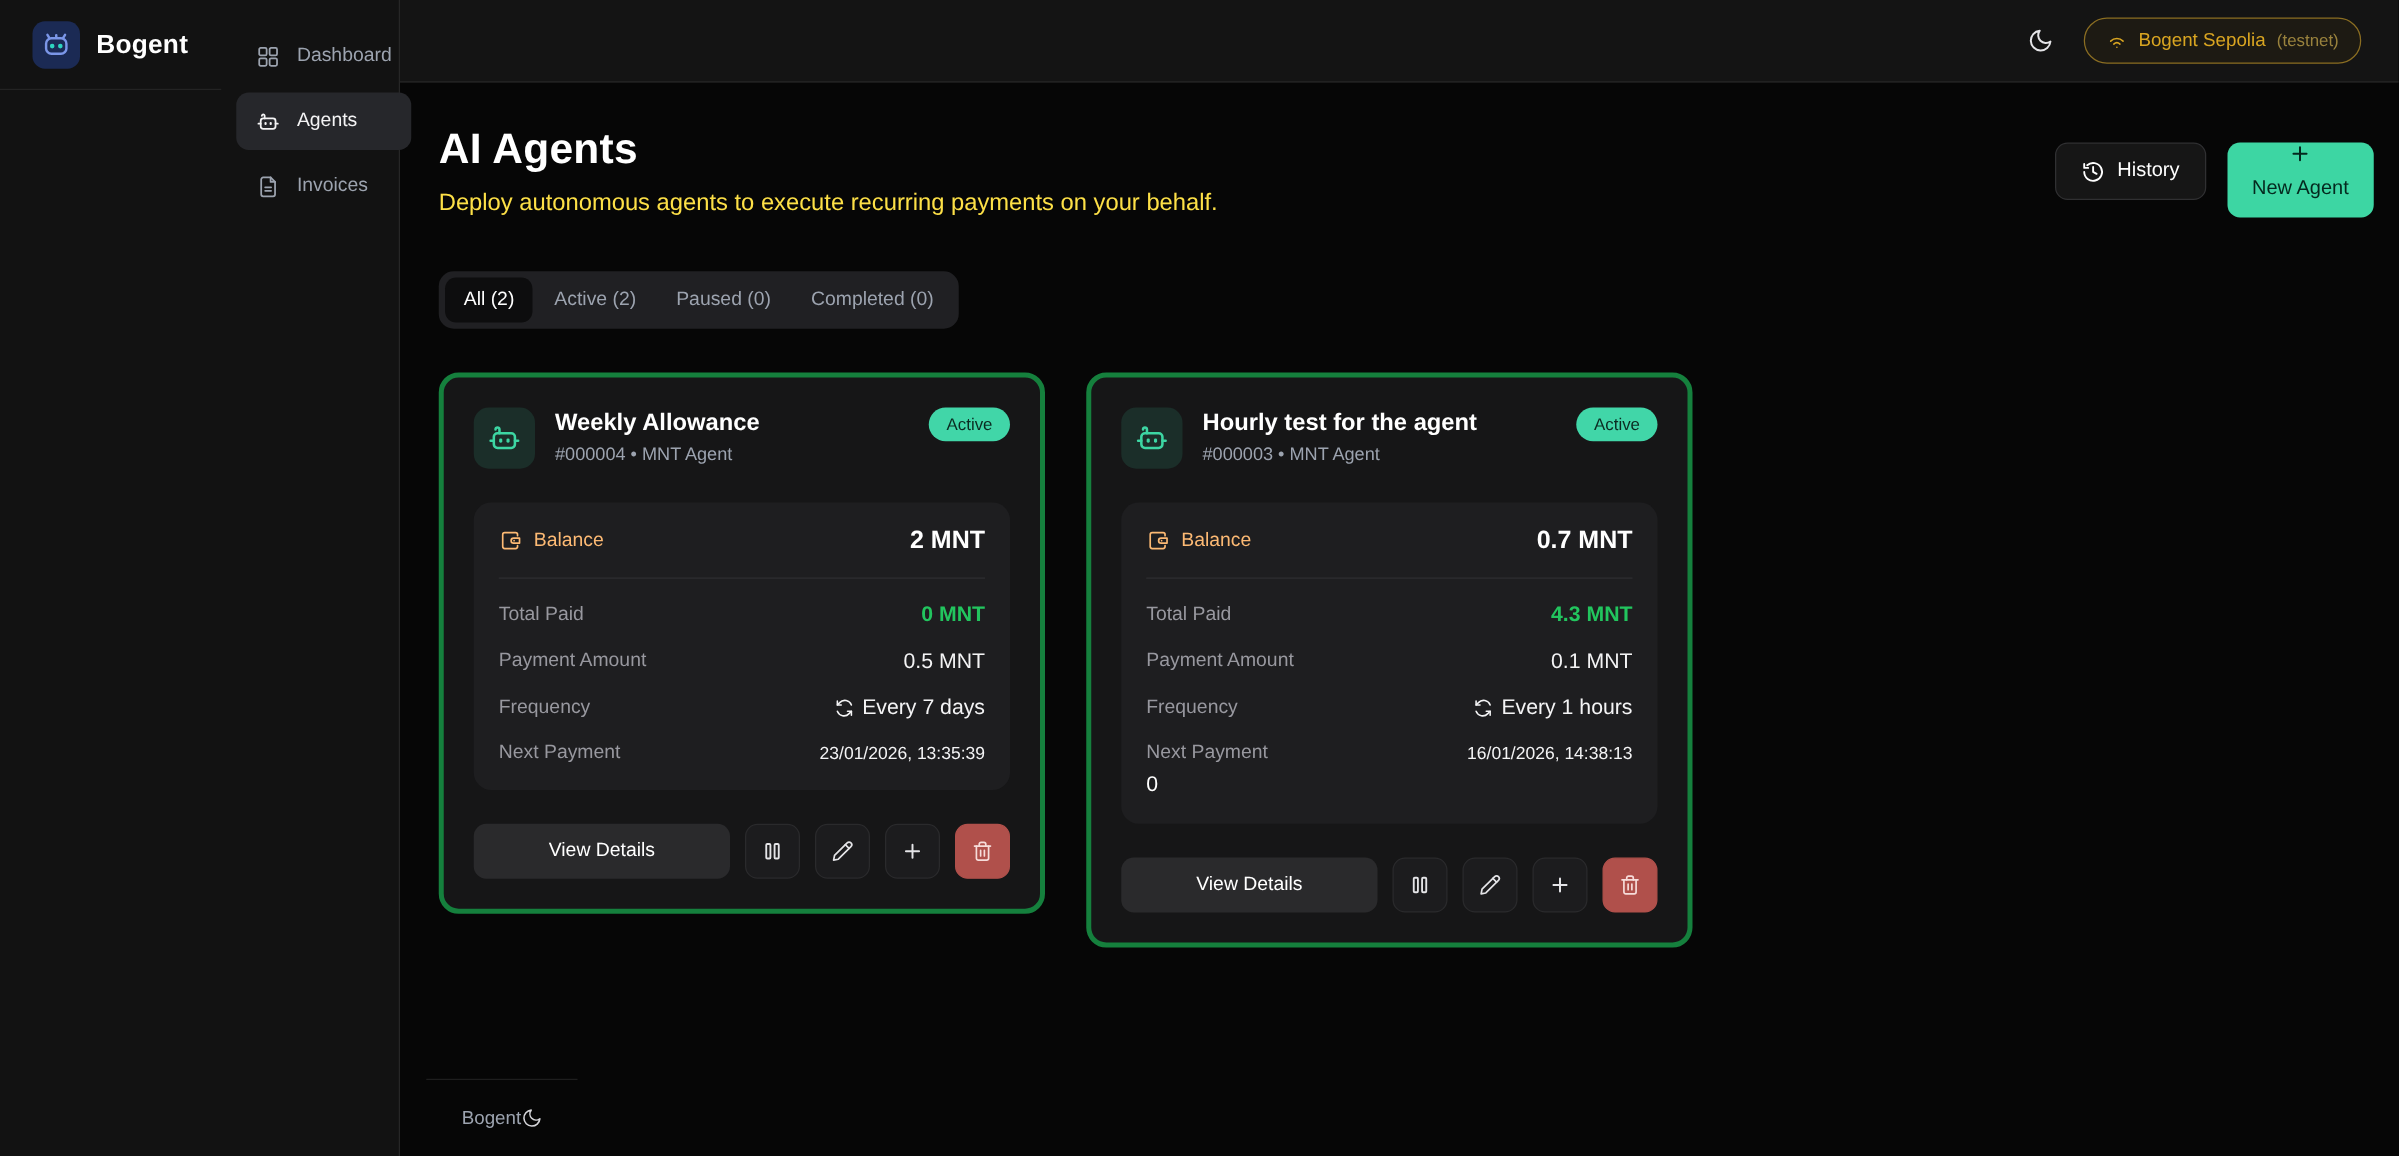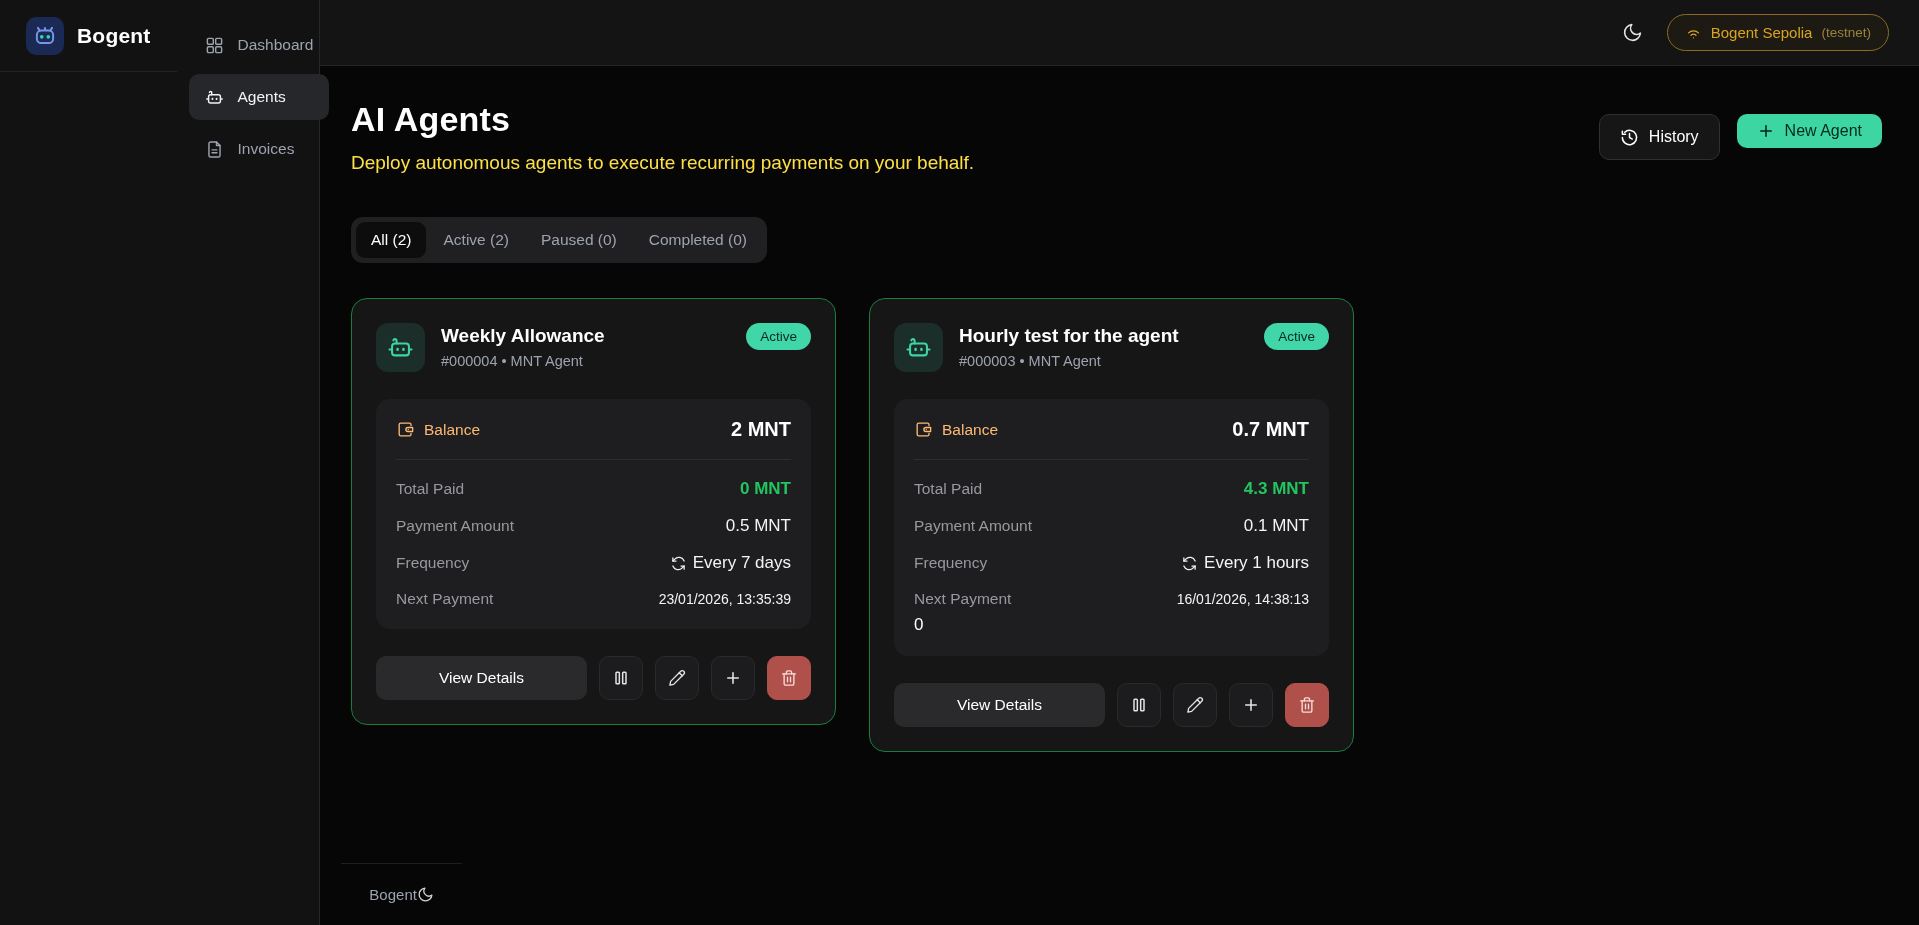--- a/index.html
+++ b/index.html
@@ -69,52 +69,52 @@
     background: #1a1c21; border: none; cursor: pointer;
   }
   .wallet-avatar {
     width: 31px; height: 31px; border-radius: 50%;
     background: radial-gradient(circle at 35% 30%, #fbbf24, #f59e0b 70%);
     display: flex; align-items: center; justify-content: center; overflow: hidden;
   }
   .wallet-address { color: #fff; font-size: 17px; font-weight: bold; }
 
   
-  .main { flex: 1; padding: 34px 37px 0 31px; overflow: hidden; }
+  .main { flex: 1; padding: 34px 20px 0 31px; overflow: hidden; }
   .page-header { display: flex; justify-content: space-between; align-items: flex-start; }
   .page-title { font-size: 34px; font-weight: bold; letter-spacing: .2px; }
   .page-subtitle { margin-top: 13px; font-size: 19px; color: #fde047; }
   .header-actions { display: flex; gap: 17px; margin-top: 14px; }
   .history-btn {
     display: flex; align-items: center; gap: 10px;
     height: 46px; padding: 0 20px; border-radius: 10px;
     background: #161616; border: 1px solid #303032; color: #fff;
     font-size: 16px; font-family: inherit; cursor: pointer;
   }
   .new-agent-btn {
     display: flex; align-items: center; gap: 10px;
-    height: 34px; padding: 0 20px; border-radius: 10px;
+    height: 60px; padding: 0 20px; border-radius: 10px;
     background: #3dd6a3; border: none; color: #04291e;
-    font-size: 16px; font-family: inherit; cursor: pointer; font-weight: 500;
+    font-size: 16px; font-family: inherit; cursor: pointer; font-weight: 500; flex-direction: column;
   }
 
   .tabs {
     margin-top: 43px; display: inline-flex; align-items: center;
     background: #202023; border-radius: 12px; padding: 5px; gap: 2px;
   }
   .tab {
     padding: 9px 15px; border-radius: 9px; border: none; background: transparent;
     color: #9ca3af; font-size: 15.5px; font-family: inherit; cursor: pointer;
   }
   .tab.active { background: #0d0d0e; color: #fff; font-weight: 500; }
 
   
   .cards { margin-top: 35px; display: flex; gap: 33px; align-items: flex-start; }
   .card {
-    width: 485px; background: #161617; border: 1px solid #15803d;
+    width: 485px; background: #161617; border: 4px solid #15803d;
     border-radius: 16px; padding: 24px;
   }
   .card-header { display: flex; gap: 16px; }
   .agent-avatar {
     width: 49px; height: 49px; border-radius: 12px; background: #1b2e29;
     display: flex; align-items: center; justify-content: center; flex: 0 0 auto;
   }
   .card-title { font-size: 19px; font-weight: bold; margin-top: 2px; }
   .card-sub { font-size: 14.5px; color: #9ca3af; margin-top: 6px; }
   .status-badge {

